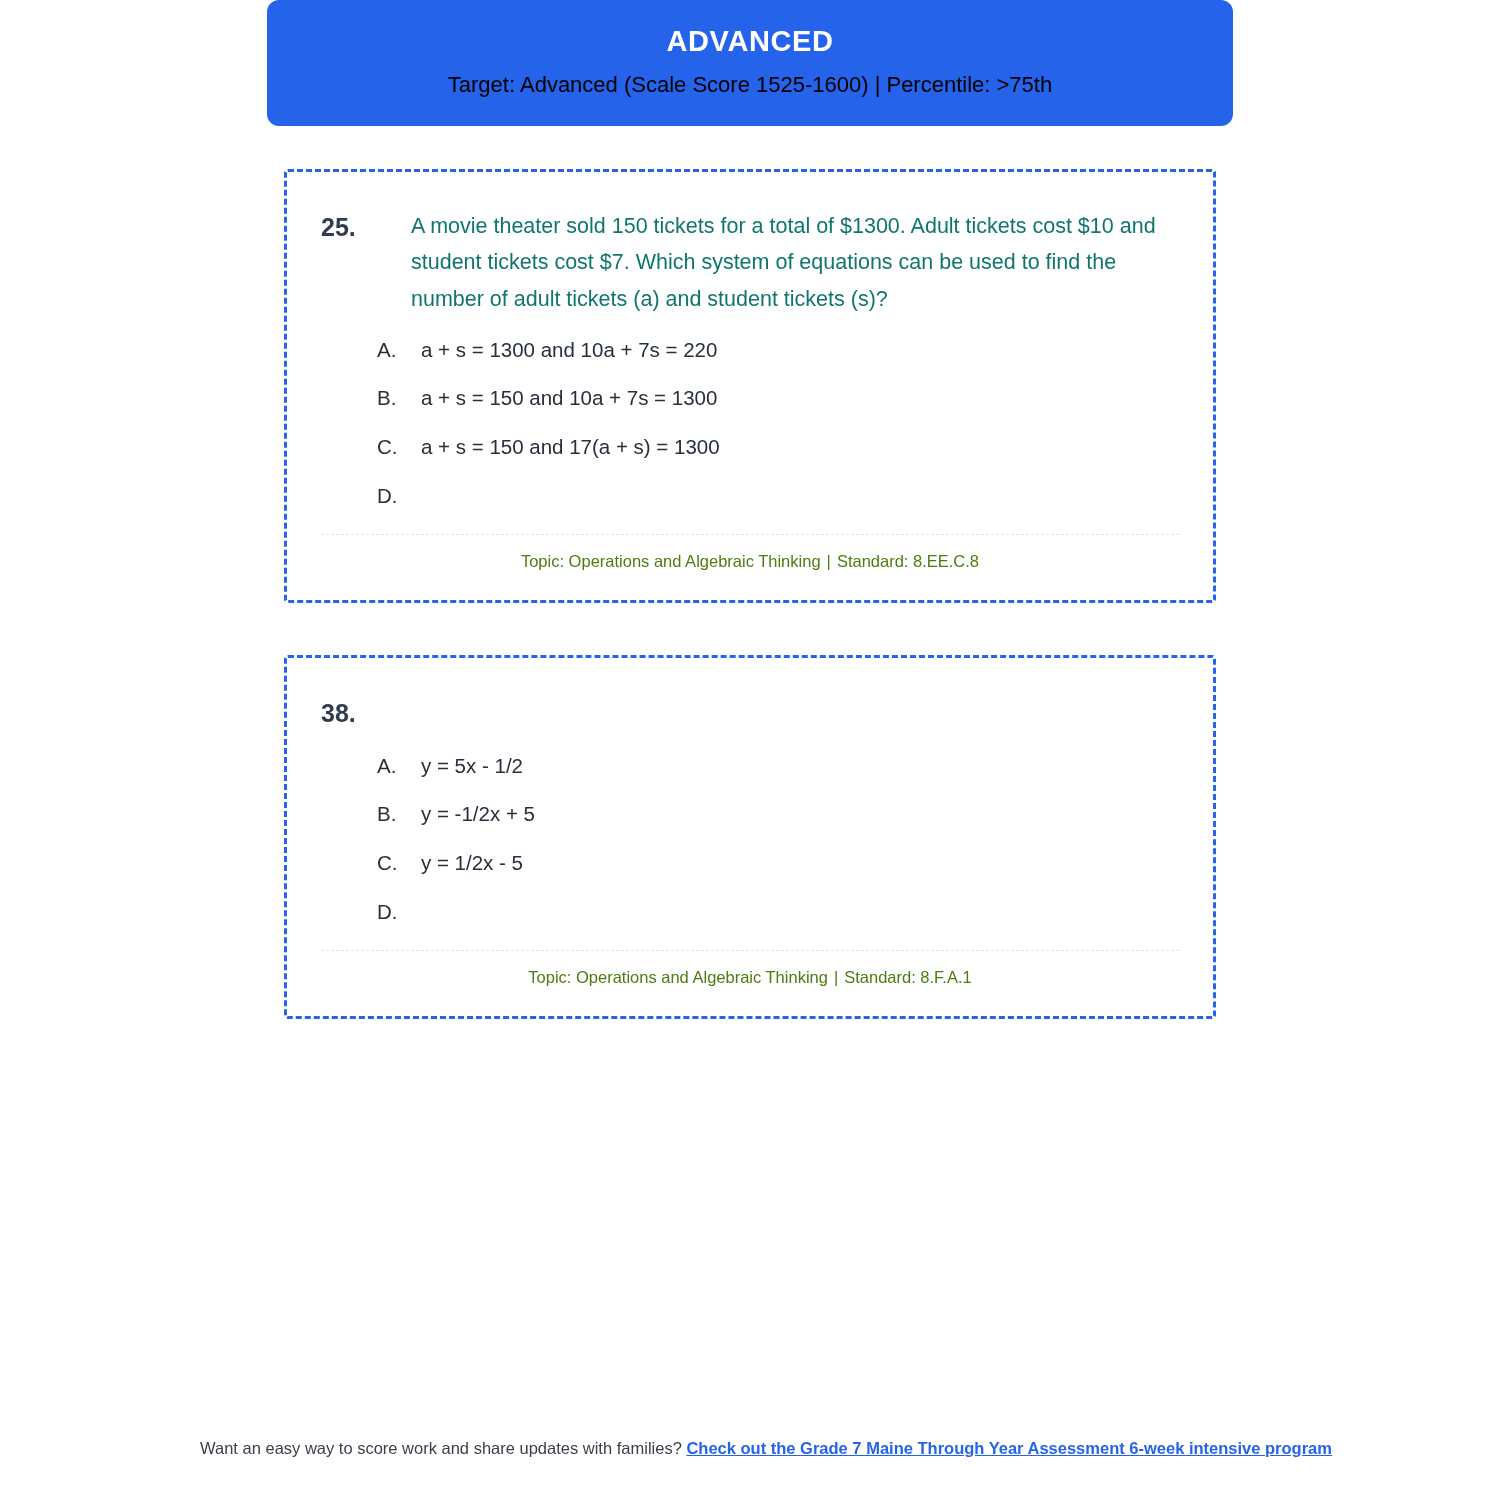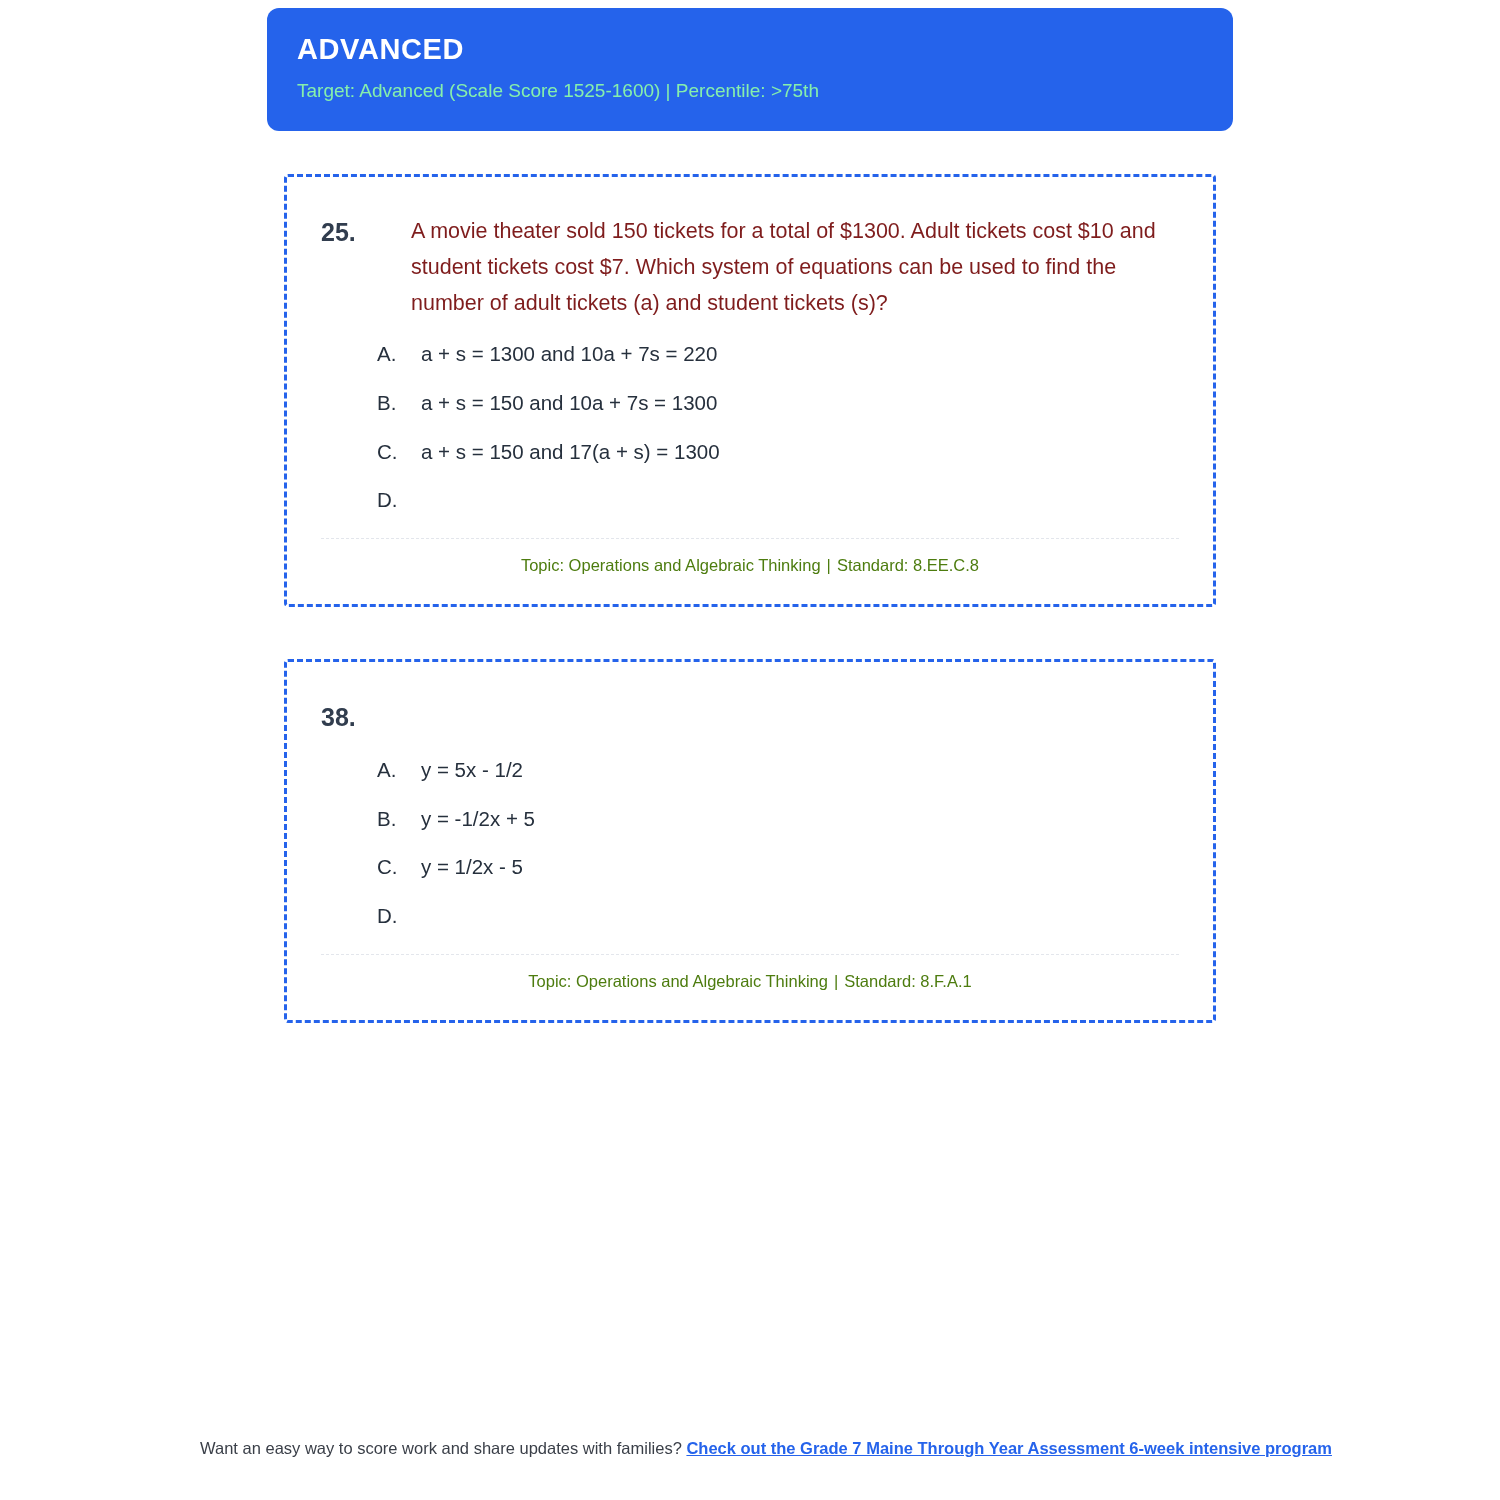--- a/index.html
+++ b/index.html
@@ -26,35 +26,36 @@
     left: 267px;
     top: 0;
     width: 966px;
   }
 
   
   .level-banner {
     background: #2563eb;
     border-radius: 12px;
     padding: 26px 30px 28px 30px;
-    box-sizing: border-box;
-    margin-top: 8px;
+    text-align: center;
+    box-sizing: border-box;
+    margin-top: 0;
     width: 966px;
   }
   .level-banner-title {
     color: #ffffff;
     font-size: 29px;
     font-weight: bold;
     letter-spacing: 0.6px;
     line-height: 1.1;
     margin: 0 0 14px 0;
   }
   .level-banner-sub {
-    color: #86efac;
-    font-size: 19px;
+    color: #000000;
+    font-size: 22px;
     font-weight: normal;
     line-height: 1.2;
     margin: 0;
   }
 
   
   .questions {
     margin-top: 43px;
   }
   .question-card {
@@ -75,21 +76,21 @@
     font-weight: bold;
     color: #313d4e;
     width: 90px;
     flex: 0 0 90px;
     line-height: 1.5;
     padding-top: 1px;
   }
   .question-text {
     font-size: 21.5px;
     line-height: 1.68;
-    color: #7f1d1d;
+    color: #0f766e;
     flex: 1 1 auto;
     padding-right: 8px;
   }
   .options {
     margin: 18px 0 0 0;
     padding: 0;
     list-style: none;
   }
   .option-item {
     display: flex;

